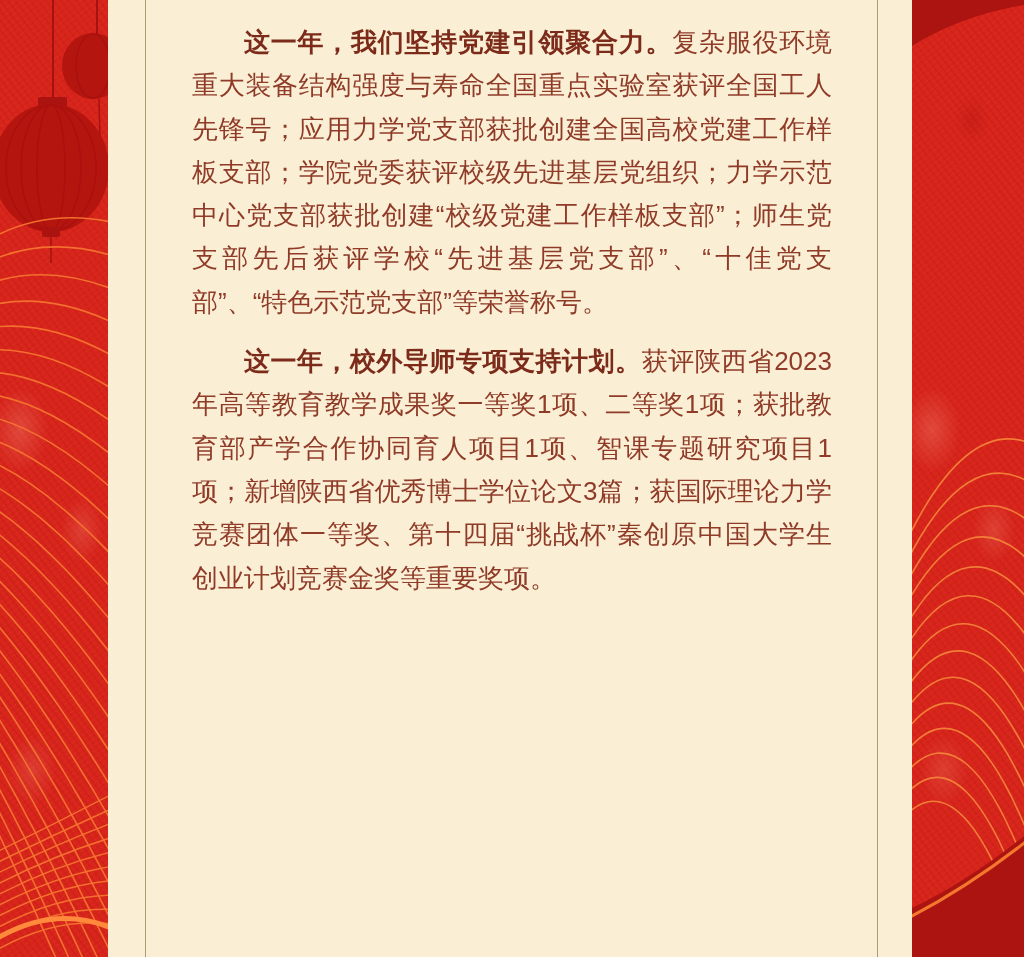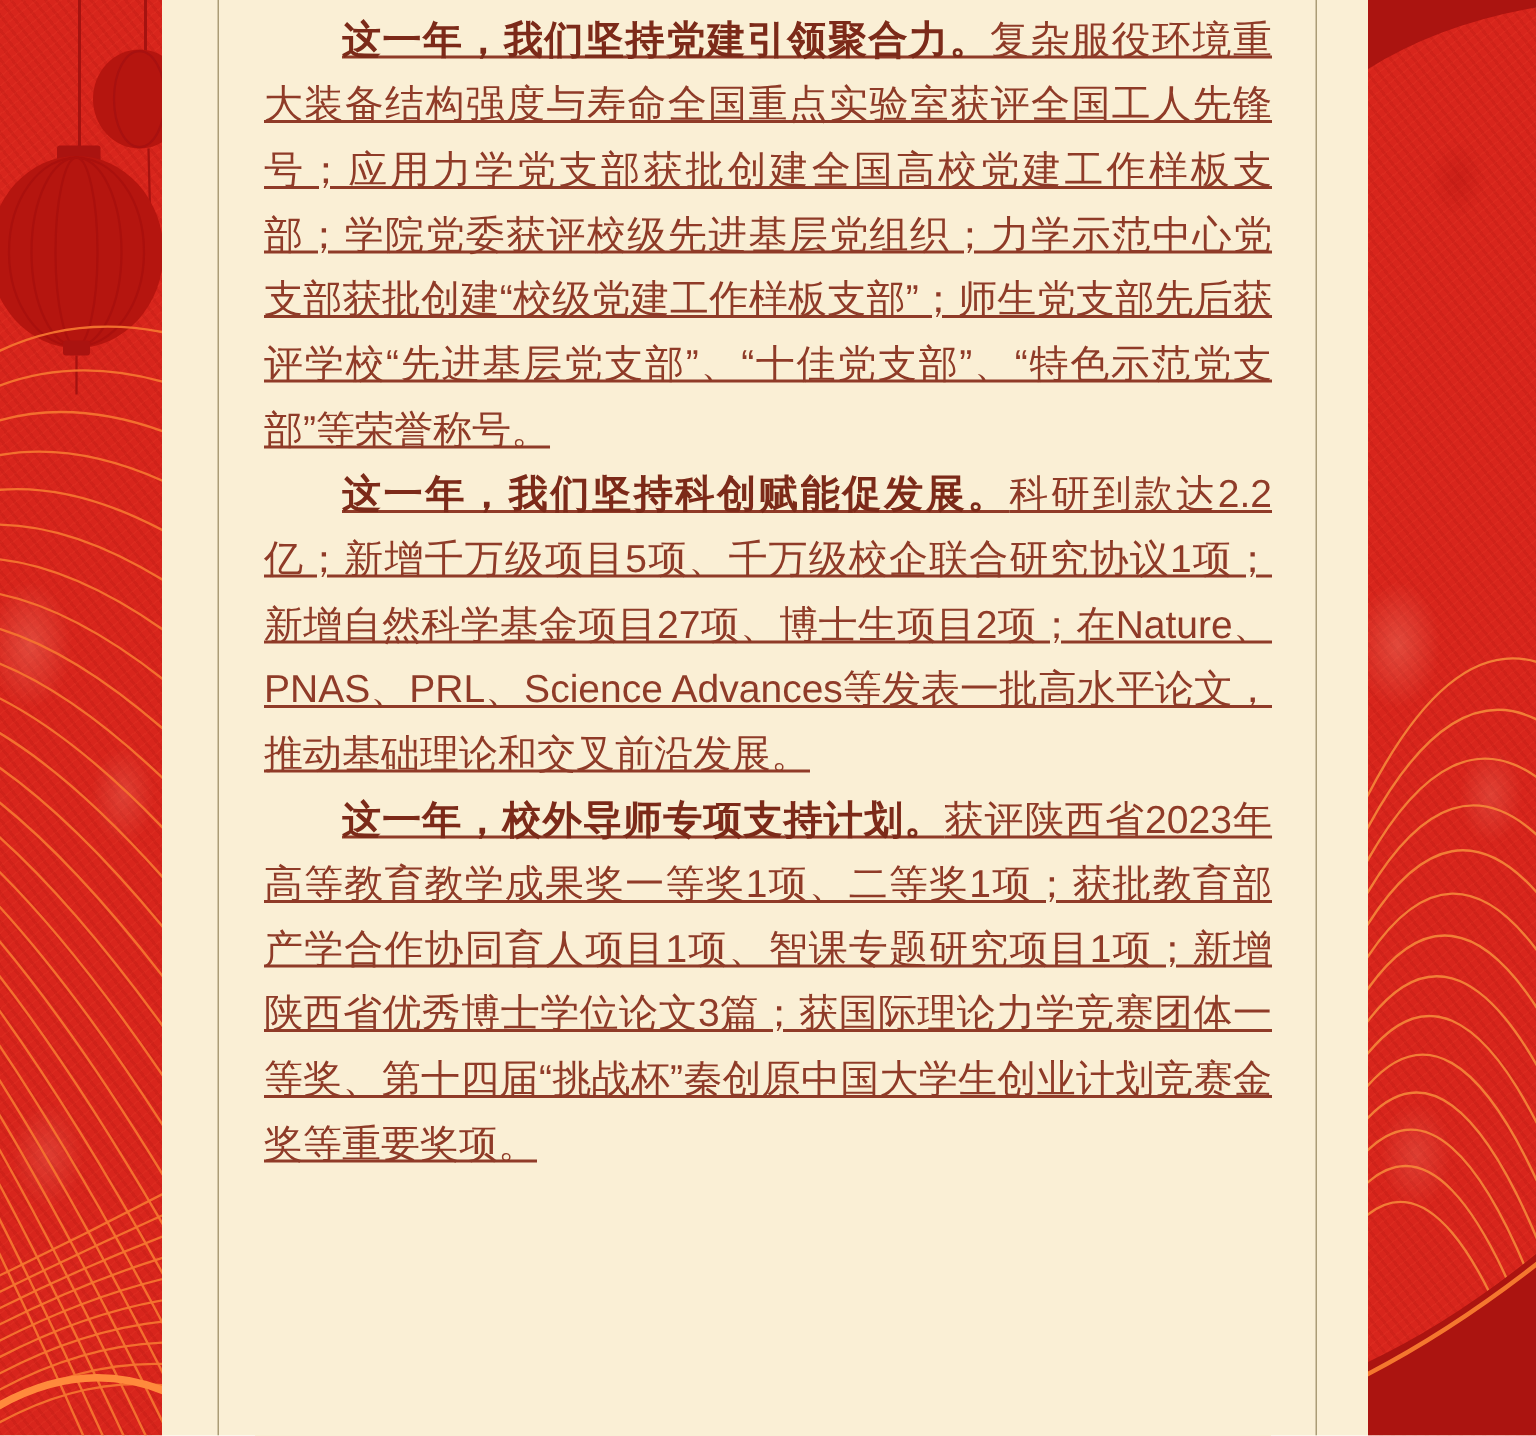--- a/index.html
+++ b/index.html
@@ -33,21 +33,21 @@
   
   .article{
     position:absolute;left:68px;top:0;width:672px;
     padding-top:5px;
     color:#8f3b28;
     font-size:26px;
     line-height:43.3px;
     text-align:justify;
     text-justify:inter-ideograph;
   }
-  .article p{margin:0;text-indent:2em;text-decoration:underline;}
+  .article p{margin:16px;text-indent:2em;}
   .lead{font-weight:700;color:#7c2a19;}
 </style>
 </head>
 <body>
 
 <div class="stage">
 
   <div class="strip strip-left">
     <svg class="deco" viewBox="0 0 108 957" preserveAspectRatio="none">
       <g>
@@ -135,21 +135,18 @@
 
   <div class="content-panel">
     <div class="rule rule-left"></div>
     <div class="rule rule-right"></div>
 
     <div class="article">
       <p>
         <span class="lead">这一年，我们坚持党建引领聚合力。</span><span>复杂服役环境重大装备结构强度与寿命全国重点实验室获评全国工人先锋号；应用力学党支部获批创建全国高校党建工作样板支部；学院党委获评校级先进基层党组织；力学示范中心党支部获批创建“校级党建工作样板支部”；师生党支部先后获评学校“先进基层党支部”、“十佳党支部”、“特色示范党支部”等荣誉称号。</span>
       </p>
       <p>
-        <span class="lead">这一年，我们坚持科创赋能促发展。</span><span>科研到款达2.2亿；新增千万级项目5项、千万级校企联合研究协议1项；新增自然科学基金项目27项、博士生项目2项；在Nature、PNAS、PRL、Science Advances等发表一批高水平论文，推动基础理论和交叉前沿发展。</span>
-      </p>
-      <p>
         <span class="lead">这一年，校外导师专项支持计划。</span><span>获评陕西省2023年高等教育教学成果奖一等奖1项、二等奖1项；获批教育部产学合作协同育人项目1项、智课专题研究项目1项；新增陕西省优秀博士学位论文3篇；获国际理论力学竞赛团体一等奖、第十四届“挑战杯”秦创原中国大学生创业计划竞赛金奖等重要奖项。</span>
       </p>
     </div>
   </div>
 
 </div>
 
 </body></html>

